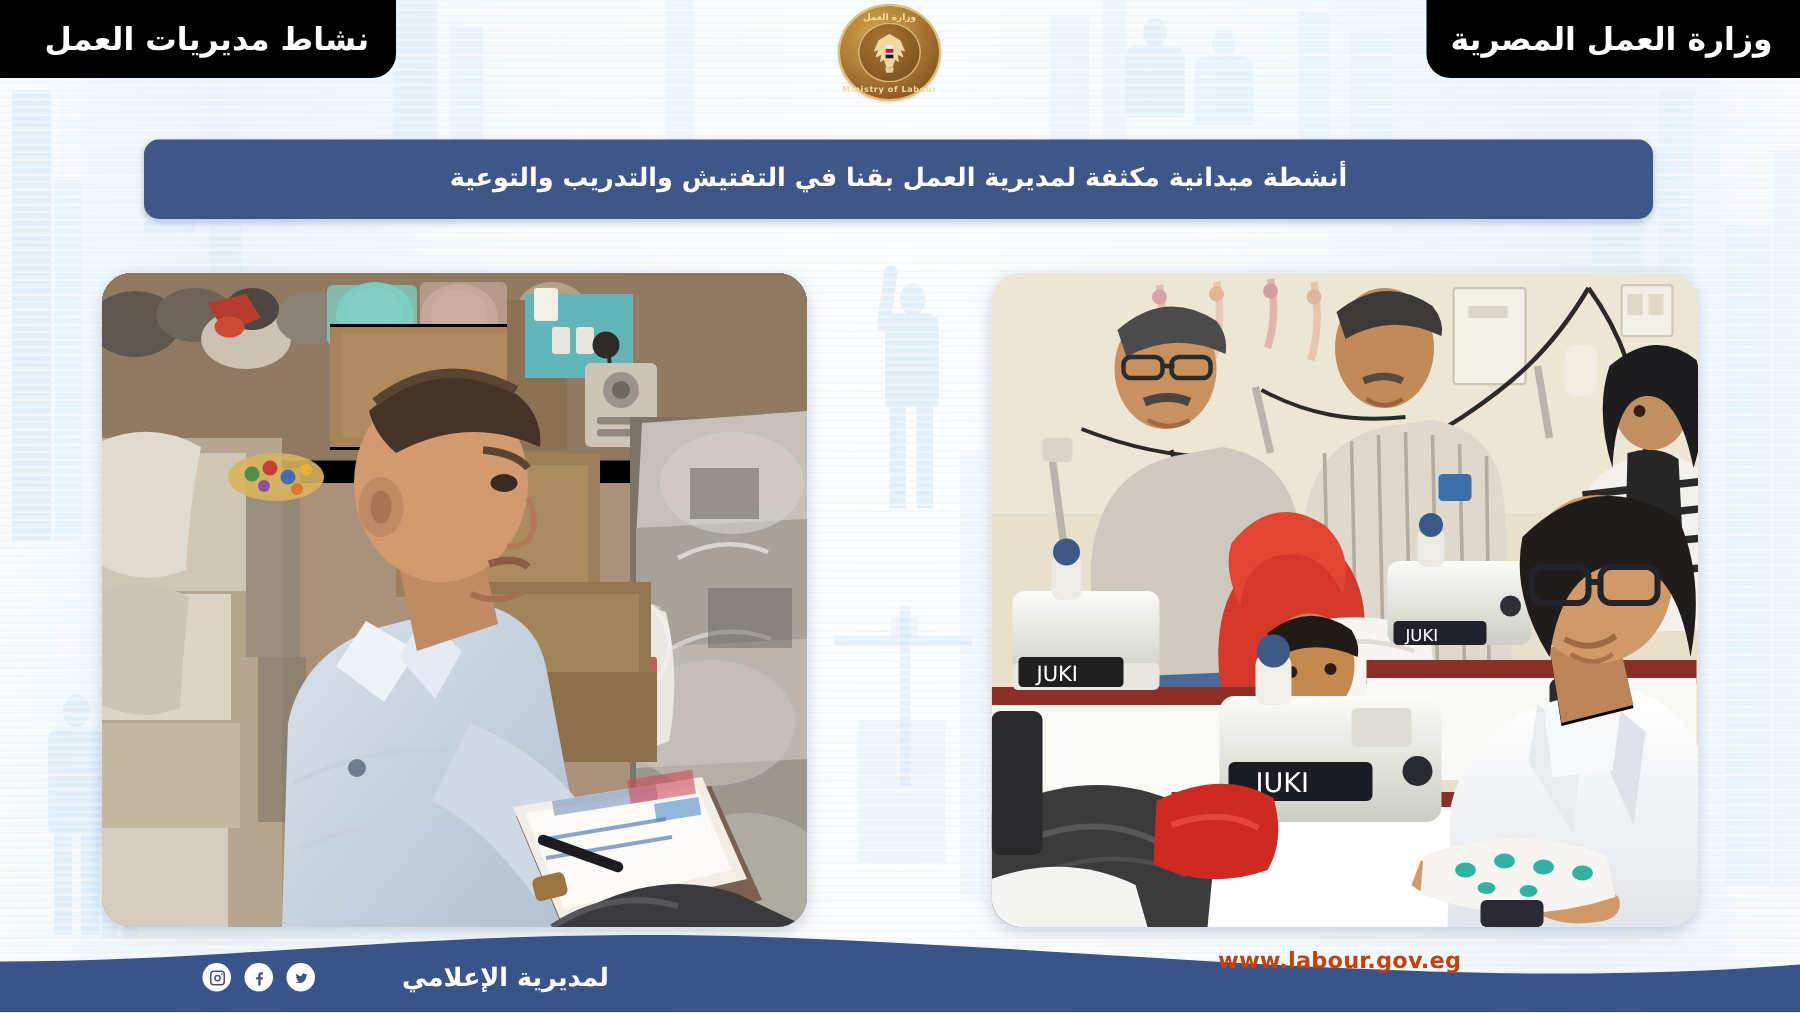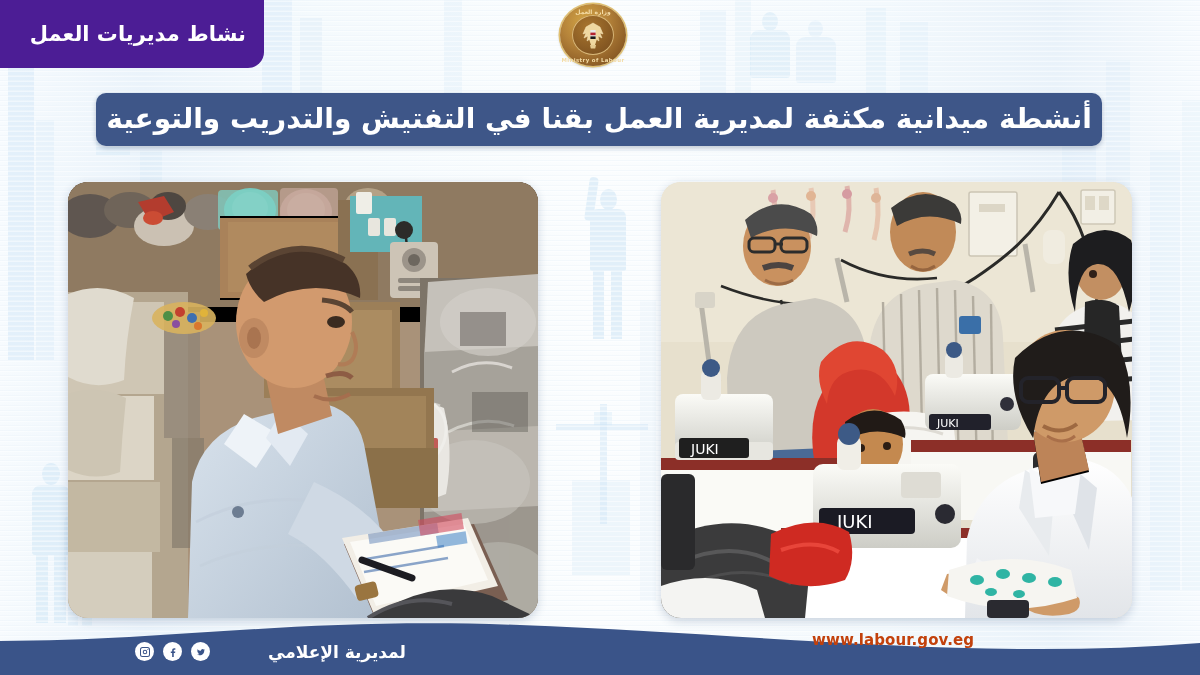--- a/index.html
+++ b/index.html
@@ -35,21 +35,21 @@
   .crane-mast{position:absolute;background:#cfe6f6;opacity:.5;}
 
   
   .person{position:absolute;opacity:.5;}
   .person .head{position:absolute;background:#c9e3f5;border-radius:50%;}
   .person .body{position:absolute;background:#c9e3f5;}
   .person .legL,.person .legR{position:absolute;background:#c9e3f5;}
   .person .arm{position:absolute;background:#c9e3f5;}
 
   
-  .hdr-band{position:absolute;top:0;height:68px;background:#4c1d95;display:flex;align-items:center;z-index:6;}
+  .hdr-band{position:absolute;top:0;height:52px;background:#000000;display:flex;align-items:center;z-index:6;}
   .hdr-left{left:0;width:246px;border-bottom-right-radius:16px;justify-content:flex-end;padding-right:18px;}
   .hdr-right{right:0;width:233px;border-bottom-left-radius:16px;justify-content:flex-start;padding-left:16px;}
   .hdr-text{color:#fff;font-size:21px;font-weight:bold;direction:rtl;white-space:nowrap;letter-spacing:.2px;}
 
   
   .logo{position:absolute;left:560px;top:4px;width:66px;height:62px;z-index:8;}
   .logo .disc{position:absolute;inset:0;border-radius:50%;
     background:radial-gradient(circle at 38% 30%,#d3a545 0%,#b5833a 38%,#8f5f27 72%,#6d4417 100%);
     box-shadow:0 0 0 1.5px #e0c071, 0 1px 3px rgba(0,0,0,.35);}
   .logo .inner{position:absolute;left:12px;top:11px;right:12px;bottom:11px;border-radius:50%;
@@ -58,21 +58,21 @@
   .logo .eagle{position:absolute;left:50%;top:52%;transform:translate(-50%,-50%);width:26px;height:30px;}
   .logo .arc-top,.logo .arc-bot{position:absolute;left:0;right:0;text-align:center;
     color:#f4dca6;font-size:6px;font-weight:bold;}
   .logo .arc-top{top:4px;}
   .logo .arc-bot{bottom:3px;font-size:5.4px;letter-spacing:.4px;}
 
   
   .title-banner{position:absolute;left:96px;top:93px;width:1006px;height:53px;
     background:#3e5688;border-radius:10px;display:flex;align-items:center;justify-content:center;
     box-shadow:0 2px 5px rgba(30,50,90,.28);z-index:5;}
-  .title-text{color:#ffffff;font-size:28px;font-weight:bold;direction:rtl;white-space:nowrap;
+  .title-text{color:#ffffff;font-size:17px;font-weight:bold;direction:rtl;white-space:nowrap;
     text-align:center;line-height:1.1;letter-spacing:-.2px;}
 
   
   .photo{position:absolute;border-radius:20px;overflow:hidden;z-index:4;
     box-shadow:0 3px 10px rgba(40,70,110,.22);}
   .photo-left{left:68px;top:182px;width:470px;height:436px;}
   .photo-right{left:661px;top:182px;width:471px;height:436px;}
 
   
   .footer-wrap{position:absolute;left:0;bottom:0;width:1200px;height:60px;z-index:7;}
@@ -149,20 +149,23 @@
 
     <div class="tower" style="left:640px;top:300px;width:16px;height:300px;opacity:.2;"></div>
   </div>
 
   <div class="bg-waves"></div>
 
   <div class="hdr-band hdr-left">
     <span class="hdr-text">نشاط مديريات العمل</span>
   </div>
 
+  <div class="hdr-band hdr-right">
+    <span class="hdr-text">وزارة العمل المصرية</span>
+  </div>
 
   <div class="logo">
     <div class="disc"></div>
     <div class="inner"></div>
     <div class="arc-top">وزارة العمل</div>
     <svg class="eagle" viewBox="0 0 26 30">
       <path d="M13 2 L20 6 L23 13 L20 12 L22 17 L18 15 L19 20 L13 16 L7 20 L8 15 L4 17 L6 12 L3 13 L6 6 Z" fill="#f0d8a0" stroke="#f7e7bf" stroke-width=".5"></path>
       <rect x="10.4" y="9" width="5.2" height="9" fill="#e8e8e8"></rect>
       <rect x="10.4" y="11.6" width="5.2" height="2.6" fill="#b4242f"></rect>
       <rect x="10.4" y="15.4" width="5.2" height="2.6" fill="#1b1b1b"></rect>

